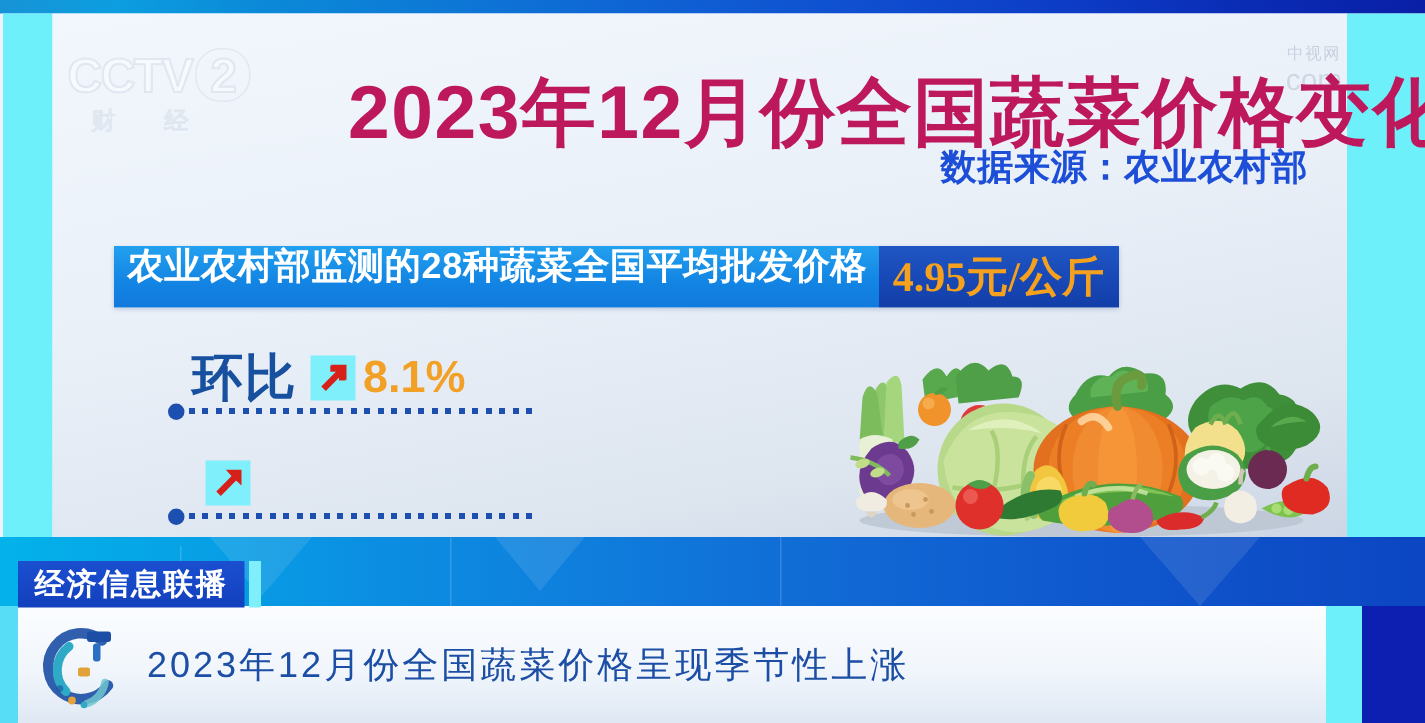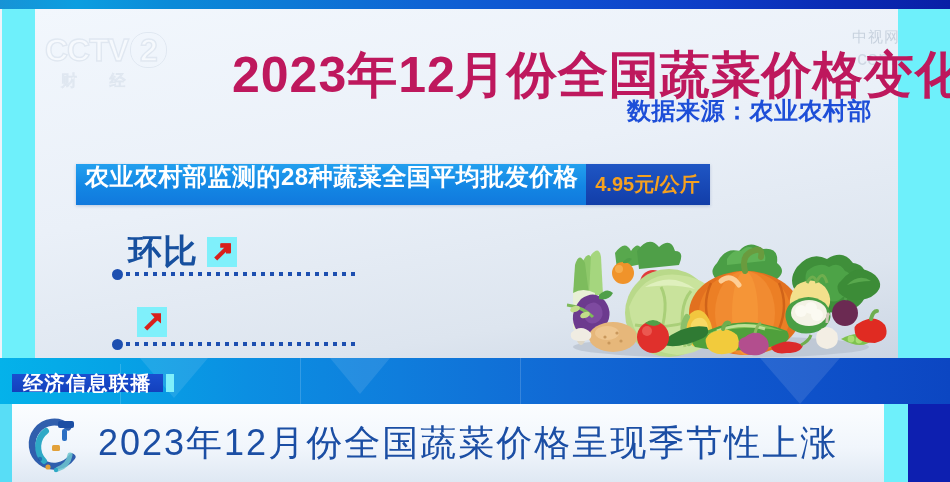--- a/index.html
+++ b/index.html
@@ -100,21 +100,21 @@
   
   .site-watermark {
     position: absolute;
     left: 848px; top: 28px;
     width: 56px;
     text-align: center;
     opacity: .22;
     pointer-events: none;
   }
   .site-watermark .wm-top {
-    font-size: 15px;
+    font-size: 11px;
     color: #49627f;
     letter-spacing: 1px;
   }
   .site-watermark .wm-bottom {
     font-size: 20px;
     color: #6c8099;
     line-height: 20px;
     margin-top: 1px;
   }
 
@@ -158,27 +158,28 @@
     font-weight: 700;
     letter-spacing: .5px;
     display: flex;
     align-items: center;
     padding: 0 8px 16px 9px;
     white-space: nowrap;
   }
   .price-banner-value {
     background: linear-gradient(180deg, #1f56c4 0%, #1747b4 60%, #123ea8 100%);
     color: #f6a11e;
-    font-size: 20px;
+    font-size: 28px;
     font-weight: 700;
     letter-spacing: 0px;
     display: flex;
     align-items: center;
     padding: 0 10px 0 9px;
     white-space: nowrap;
+    font-family: Liberation Serif, serif;
   }
 
   
   .stat-row {
     position: absolute;
     left: 112px;
     width: 245px;
     height: 44px;
   }
   .stat-row.row-1 { top: 232px; }
@@ -262,21 +263,21 @@
   .band-tri {
     position: absolute;
     width: 0; height: 0;
     opacity: .10;
   }
 
   
   .program-tag {
     position: absolute;
     left: 12px; top: 374px;
-    height: 18px;
+    height: 31px;
     display: flex;
     align-items: stretch;
     z-index: 5;
   }
   .program-tag-box {
     background: linear-gradient(180deg, #1a4fd0 0%, #1340bd 100%);
     color: #ffffff;
     font-size: 20px;
     font-weight: 700;
     letter-spacing: 1.5px;
@@ -304,21 +305,21 @@
   .ticker-logo {
     width: 86px;
     height: 72px;
     flex: none;
     display: flex;
     align-items: center;
     justify-content: center;
   }
   .ticker-logo svg { display: block; }
   .ticker-text {
-    font-size: 36px;
+    font-size: 24px;
     font-weight: 400;
     color: #1b4ea4;
     letter-spacing: 2px;
     white-space: nowrap;
   }
 </style>
 </head>
 <body>
 
 <div id="screen">
@@ -355,20 +356,21 @@
       <span class="stat-label">环比</span>
       <span class="arrow-badge">
         <svg width="24" height="24" viewBox="0 0 24 24" aria-hidden="true">
           <path d="M5.5 18.5 L16 8 L16 13.6 L20.2 13.6 L20.2 3.6 L10.2 3.6 L10.2 7.8 L15.8 7.8 L5.4 18.2 Z" fill="#d8201b"></path>
           <path d="M6.2 19.4 L17.4 8.2 L20.4 11.2 L9.2 22.4 Z" fill="#d8201b" opacity="0"></path>
           <path d="M4.6 17.2 L15.2 6.6 L19.4 10.8 L8.8 21.4 Z" fill="#d8201b" opacity="0"></path>
           <path d="M4.2 17.6 L15.4 6.4 L18.4 9.4 L7.2 20.6 Z" fill="#d8201b"></path>
           <path d="M10.6 3.2 L21.0 3.2 L21.0 13.6 L17.2 10.2 L14.0 7.0 Z" fill="#d8201b"></path>
         </svg>
       </span>
+      <span class="stat-value">8.1%</span>
     </div>
     <div class="stat-dotline">
       <span class="lead-dot"></span>
       <span class="dots"></span>
     </div>
   </div>
 
   <div class="stat-row row-2">
     <div class="stat-inner">
       <span class="arrow-badge">

